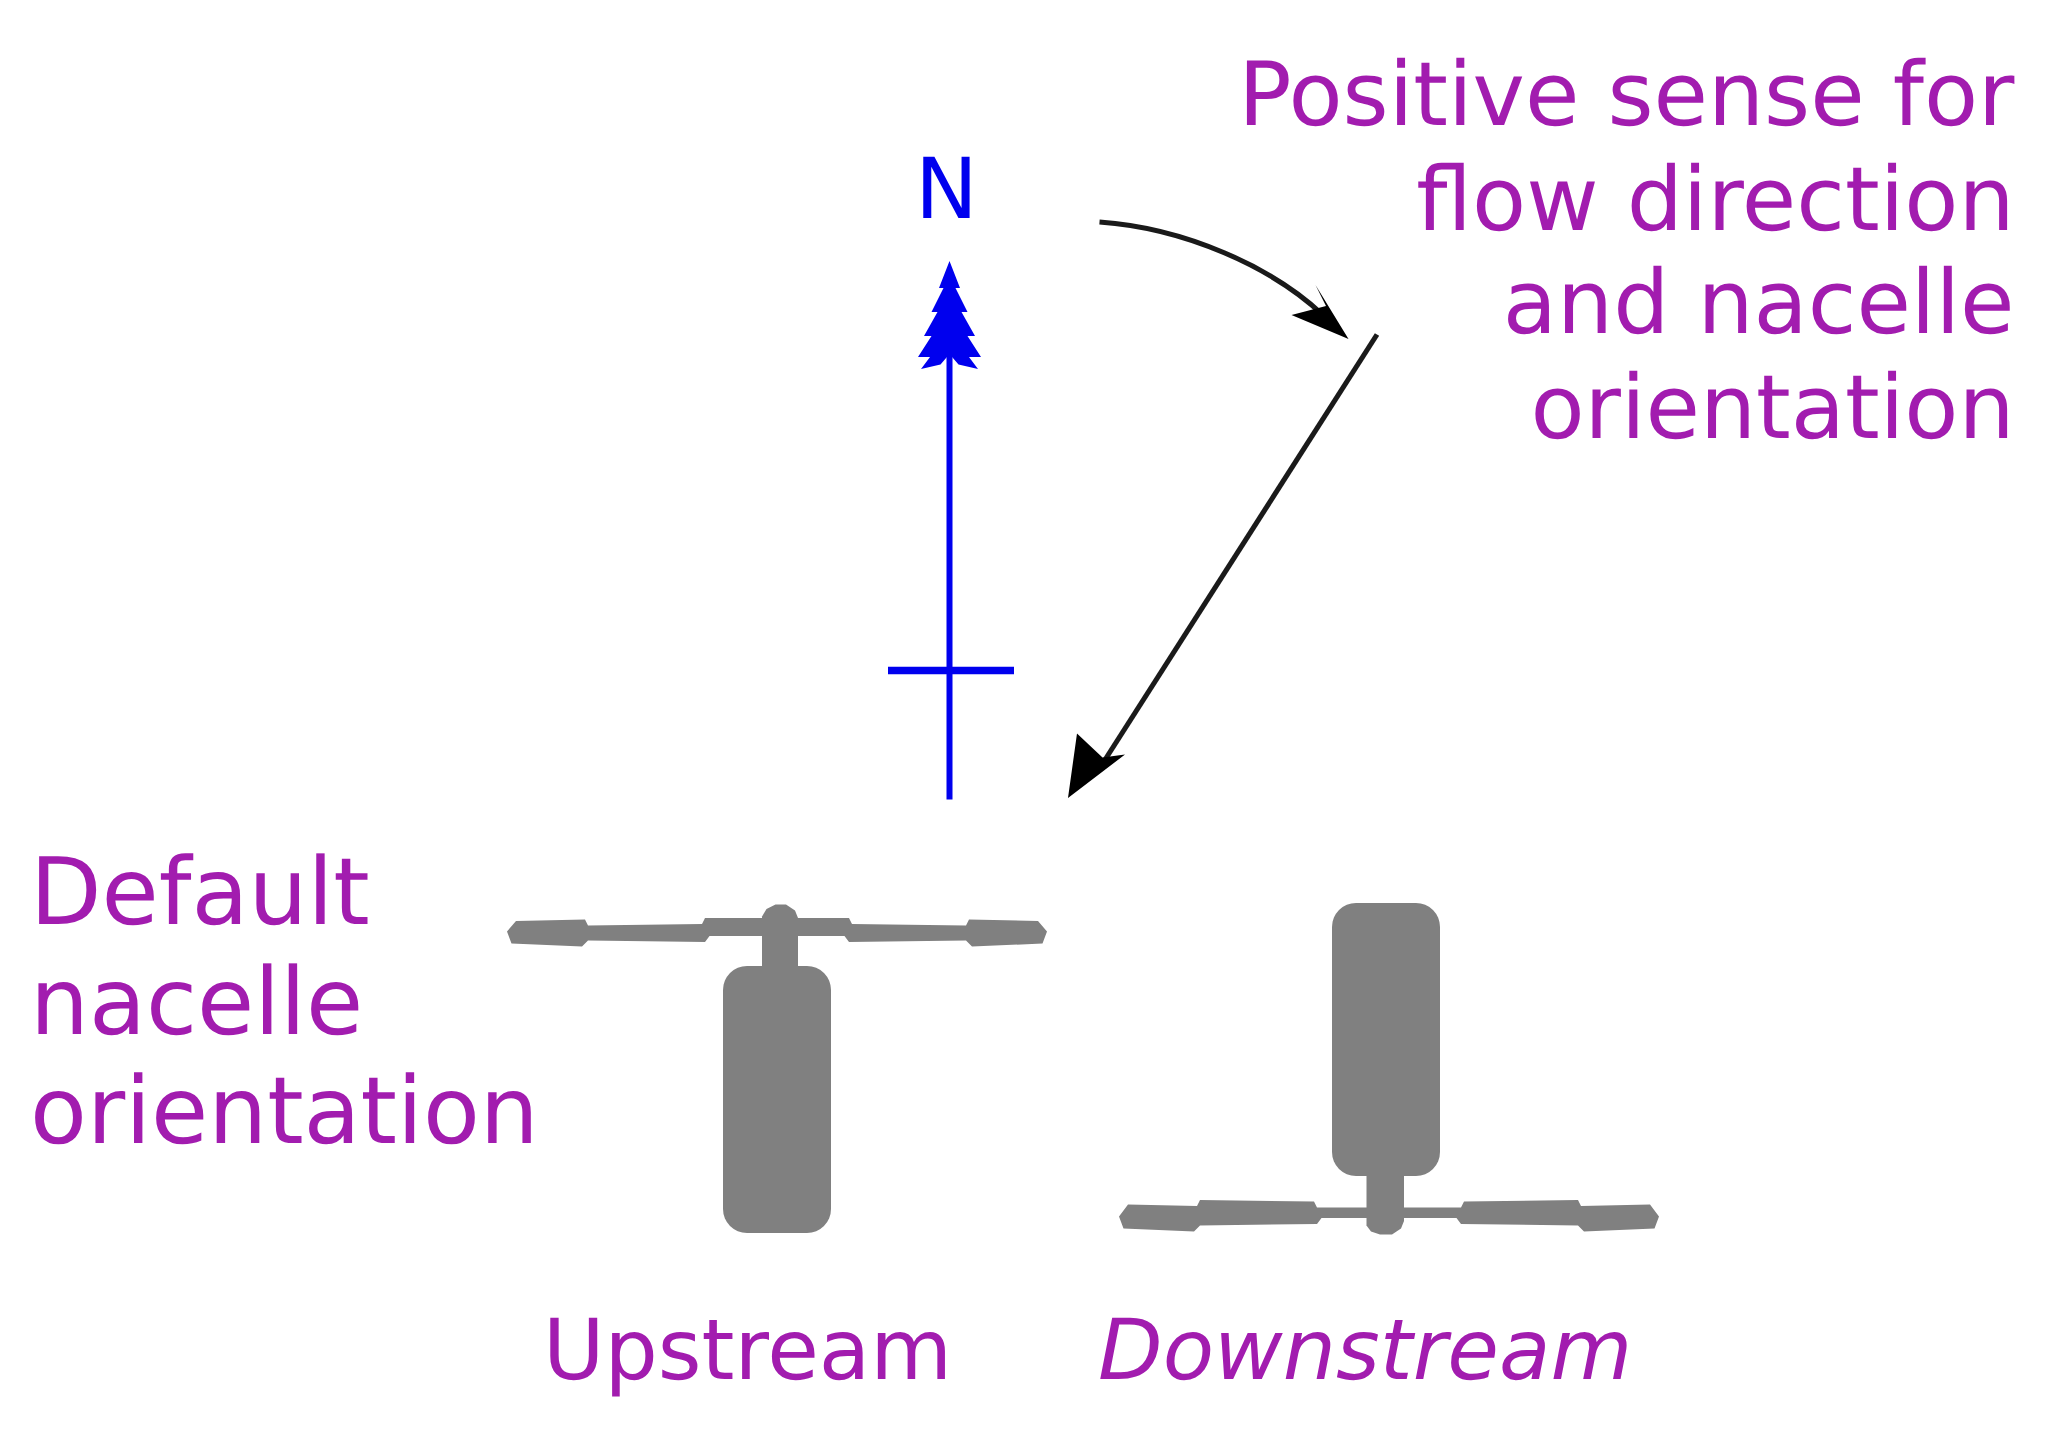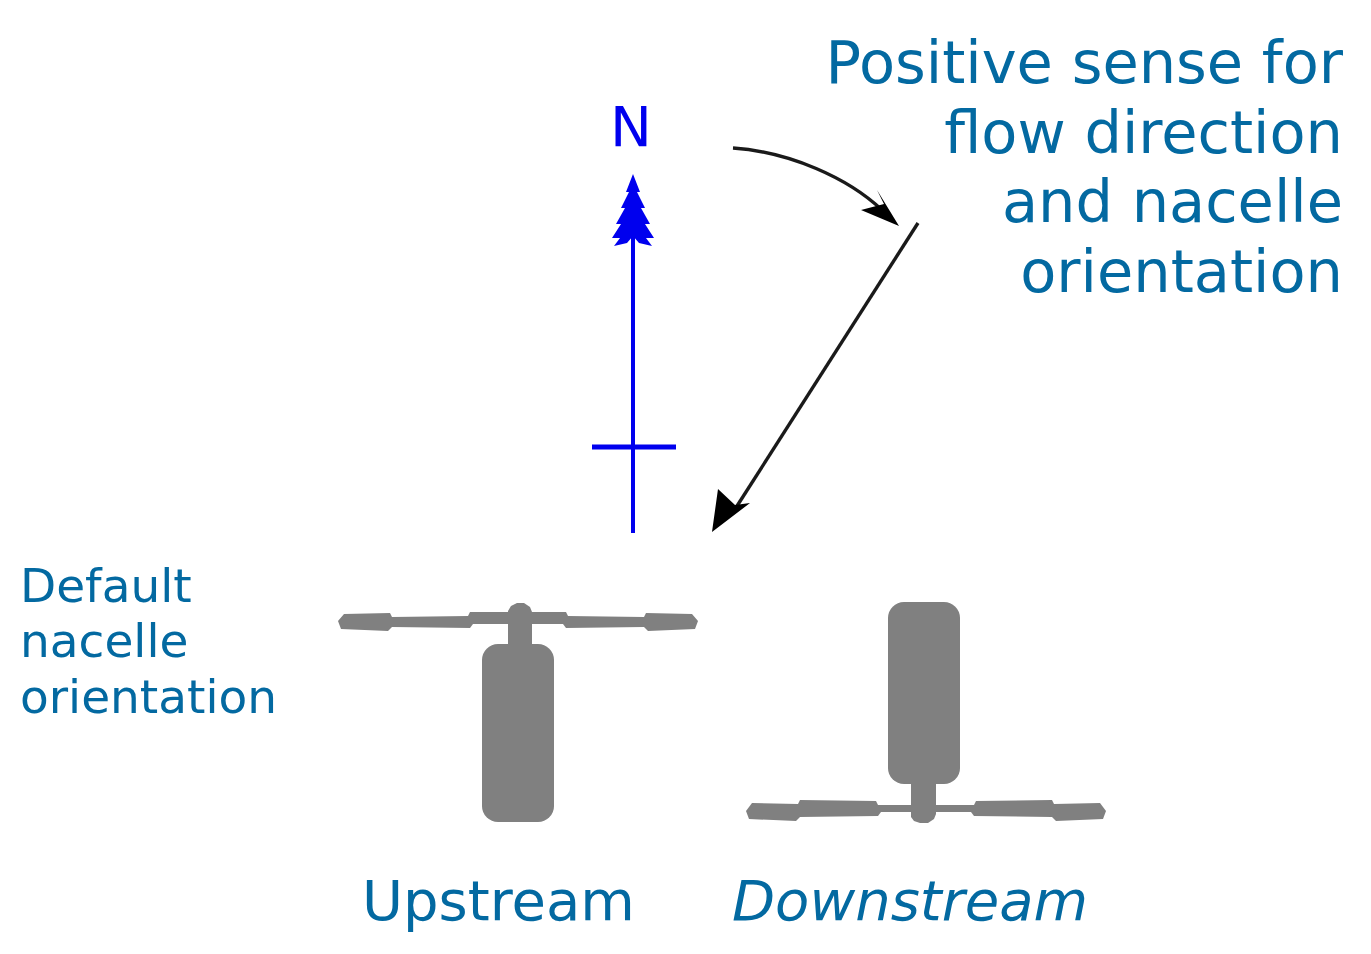--- a/index.html
+++ b/index.html
@@ -16,36 +16,36 @@
   }
   #canvas {
     position: absolute;
     left: 0;
     top: 0;
     width: 1371px;
     height: 954px;
   }
   .txt {
     position: absolute;
-    color: #0369a1;
+    color: #a21caf;
     font-family: "DejaVu Sans", sans-serif;
     white-space: pre;
     line-height: 1.18;
   }
   #positive-sense-note {
     right: 28px;
     top: 28px;
     text-align: right;
     font-size: 59px;
   }
   #default-orientation-note {
     left: 20px;
     top: 558px;
     text-align: left;
-    font-size: 47px;
+    font-size: 62px;
   }
   #upstream-label {
     left: 362px;
     top: 868px;
     font-size: 56px;
     text-align: right;
   }
   #downstream-label {
     left: 732px;
     top: 868px;

